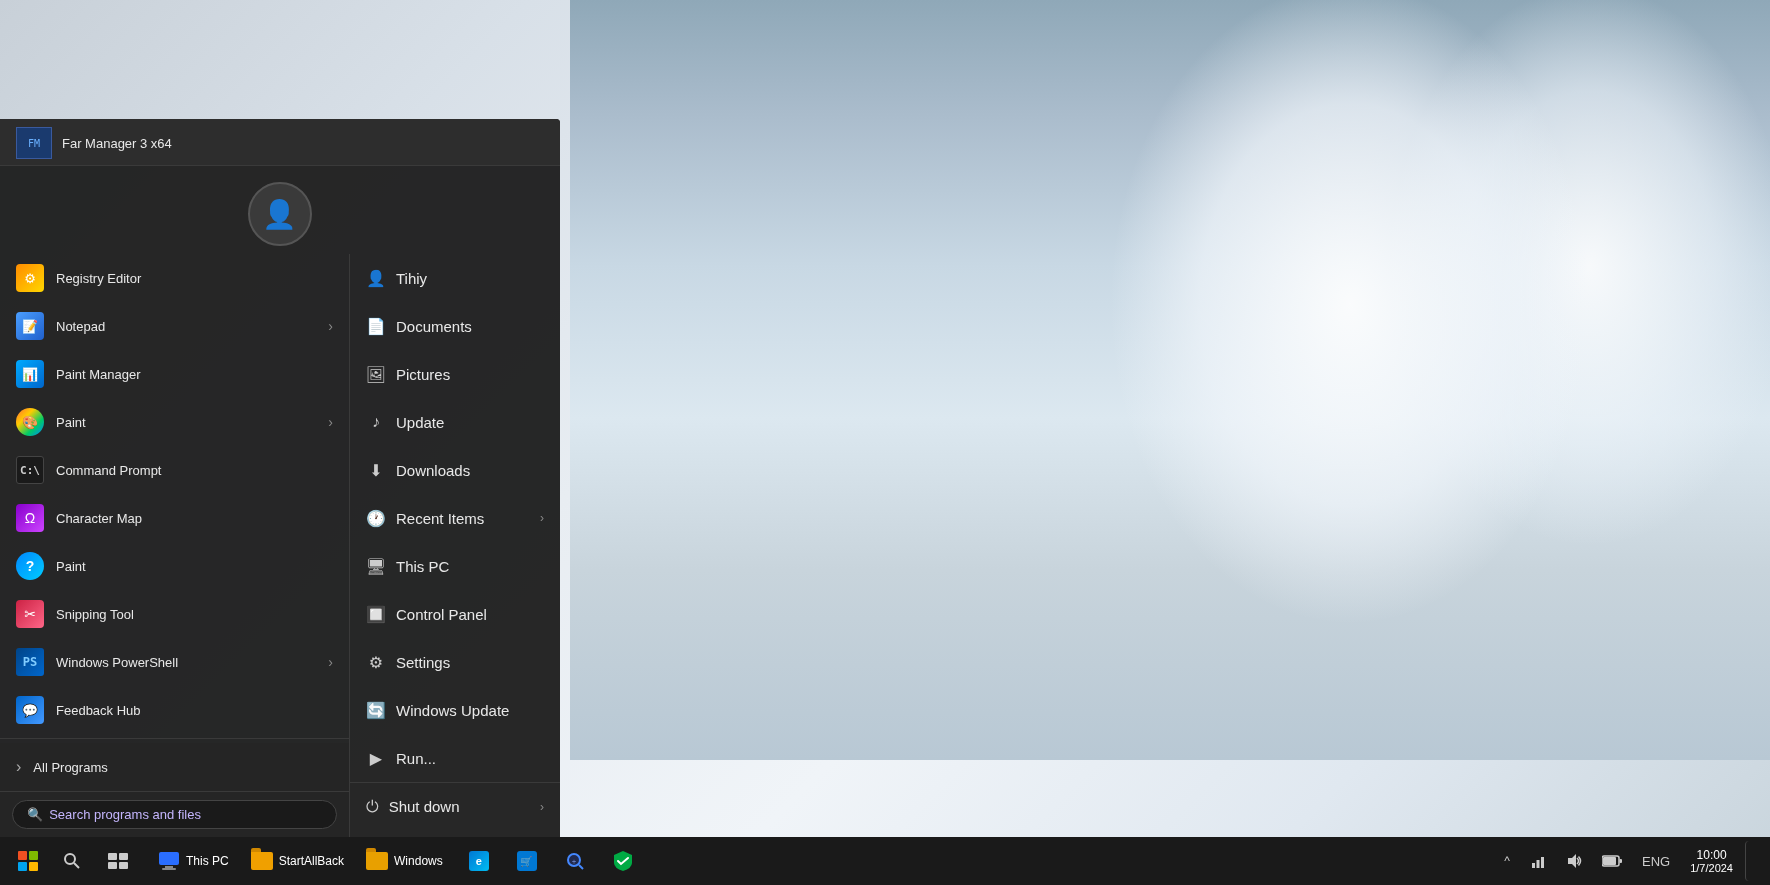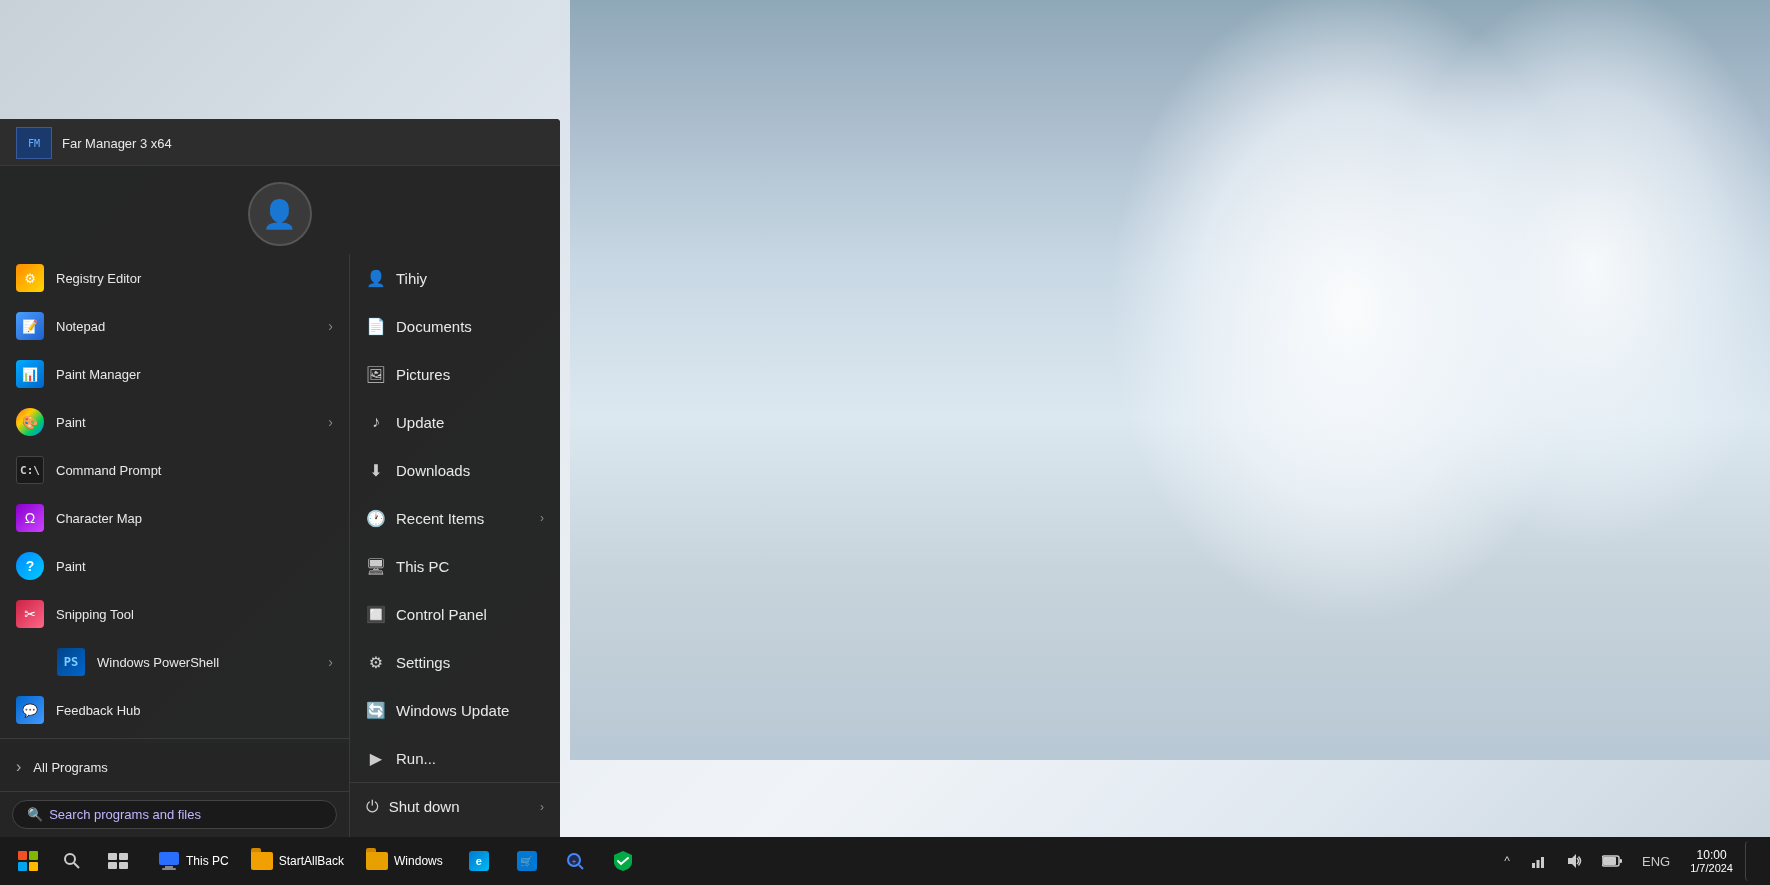--- a/index.html
+++ b/index.html
@@ -455,21 +455,21 @@
         <div class="menu-item-icon icon-tips" style="color:#fff;font-size:14px;font-weight:bold;">?</div>
         <span class="menu-item-label">Paint</span>
       </div>
 
       <div class="menu-item">
         <div class="menu-item-icon icon-snip" style="color:#fff;border-radius:4px;font-size:14px;">✂</div>
         <span class="menu-item-label">Snipping Tool</span>
       </div>
 
       <div class="menu-item">
-        <div class="menu-item-icon icon-powershell" style="color:#80ccff;border-radius:3px;font-size:12px;font-family:monospace;font-weight:bold;margin-left:41px;">PS</div>
+        <div class="menu-item-icon icon-powershell" style="color:#80ccff;border-radius:3px;font-size:12px;font-family:monospace;font-weight:bold;">PS</div>
         <span class="menu-item-label">Windows PowerShell</span>
         <span class="menu-item-arrow">›</span>
       </div>
 
       <div class="menu-item">
         <div class="menu-item-icon icon-feedback" style="color:#fff;border-radius:4px;font-size:13px;">💬</div>
         <span class="menu-item-label">Feedback Hub</span>
       </div>
 
       <div class="menu-divider"></div>

